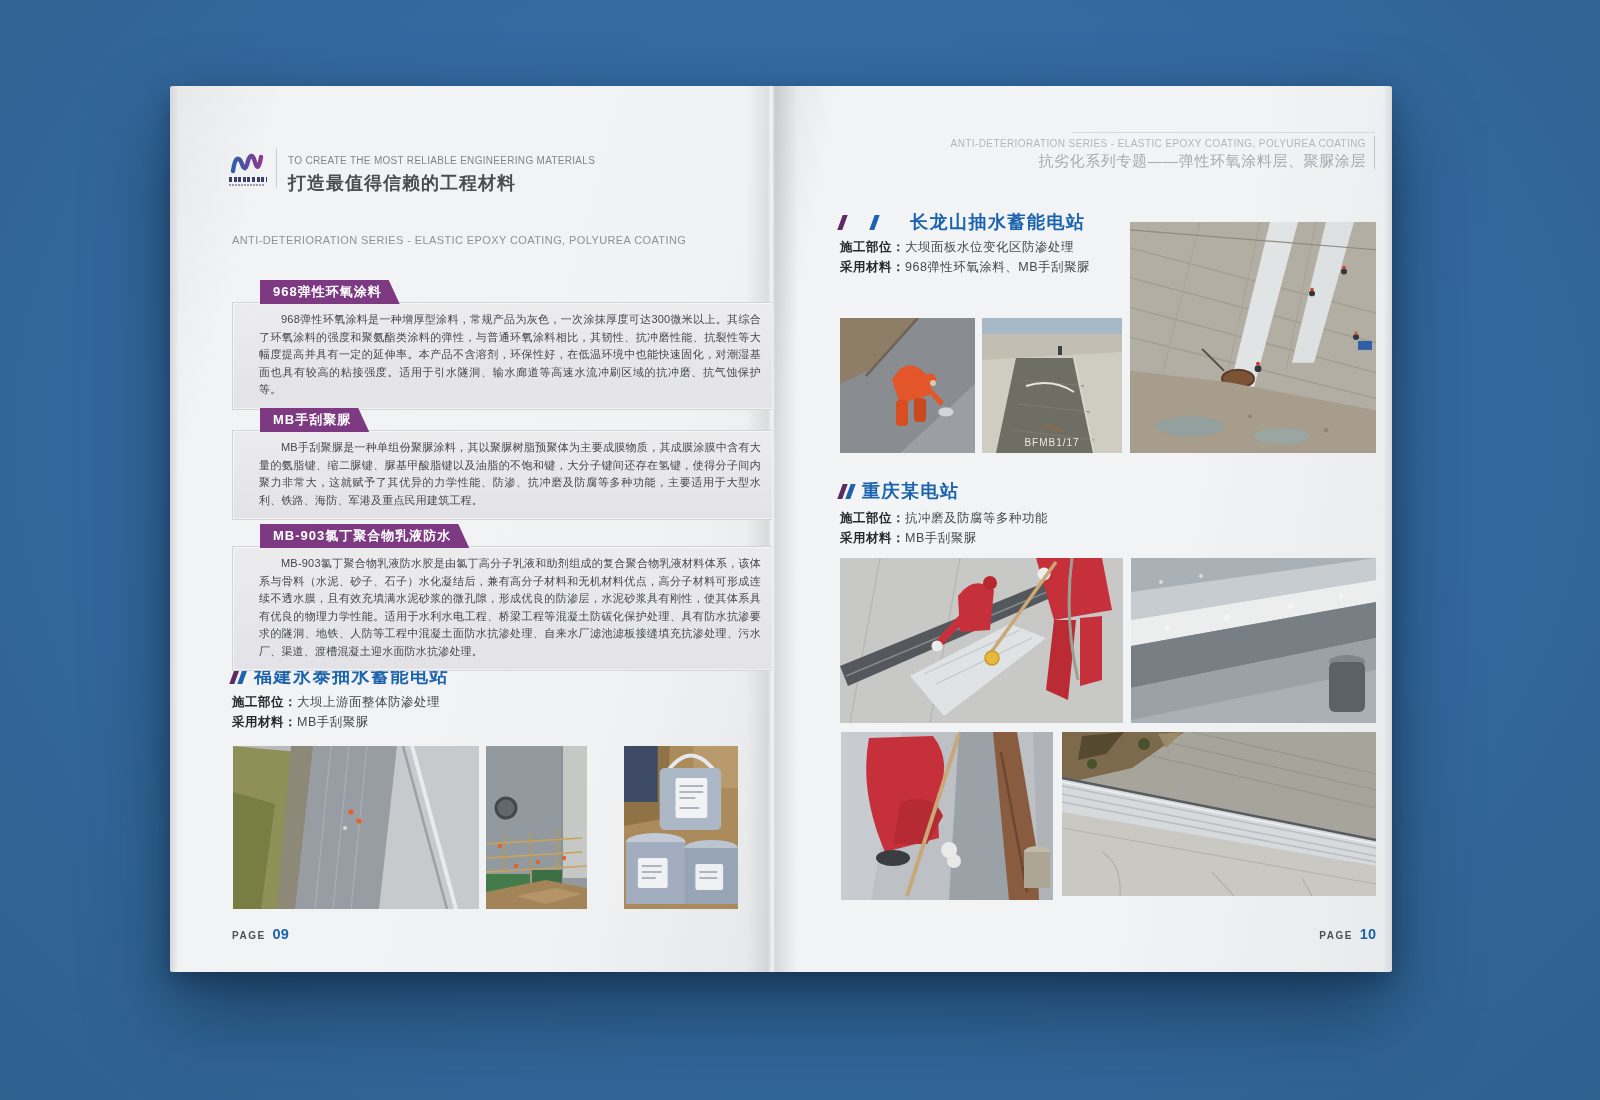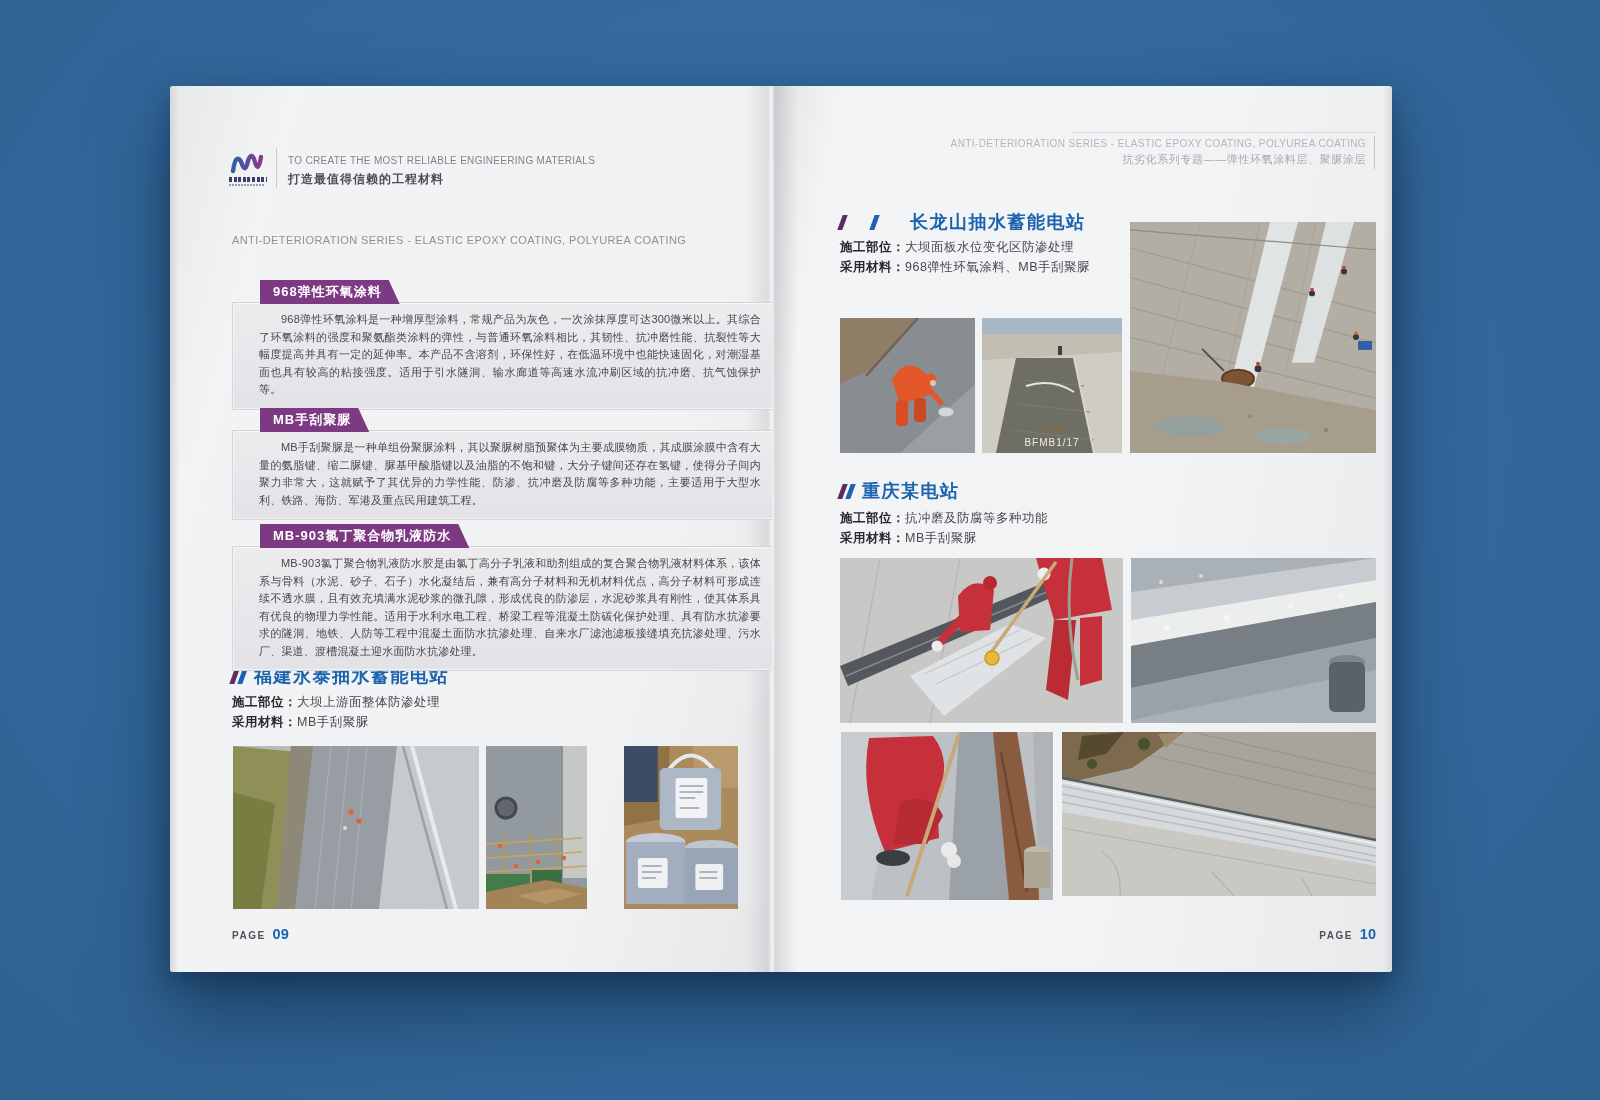--- a/index.html
+++ b/index.html
@@ -21,21 +21,21 @@
      background:linear-gradient(90deg,rgba(40,50,60,0) 0%,rgba(40,50,60,.10) 42%,rgba(255,255,255,.35) 50%,rgba(40,50,60,.14) 56%,rgba(40,50,60,0) 100%);}
 
   
   .logo-wave{position:absolute;left:60px;top:64px;width:34px;height:24px;}
   .logo-sub{position:absolute;left:59px;top:91px;width:38px;height:5px;
      background:repeating-linear-gradient(90deg,#3c3f6a 0 3px,rgba(0,0,0,0) 3px 4.6px);}
   .logo-sub2{position:absolute;left:59px;top:98px;width:36px;height:2px;
      background:repeating-linear-gradient(90deg,#9a9cae 0 1.6px,rgba(0,0,0,0) 1.6px 3px);}
   .brand-divider{position:absolute;left:106px;top:62px;width:1px;height:40px;background:#c9cace;}
   .tagline-en{position:absolute;left:118px;top:69px;font-size:10px;color:#82848a;letter-spacing:.3px;}
-  .tagline-zh{position:absolute;left:118px;top:85px;font-size:12px;font-weight:bold;color:#4b4d53;letter-spacing:1px;}
+  .tagline-zh{position:absolute;left:118px;top:85px;font-size:18px;font-weight:bold;color:#4b4d53;letter-spacing:1px;}
 
   
   .title-row{position:absolute;left:61px;top:116px;white-space:nowrap;}
   .title-main{font-size:27px;font-weight:bold;color:#1b63ae;letter-spacing:2px;}
   .title-sub{font-size:21px;font-weight:bold;color:#7c2f82;letter-spacing:1px;}
   .title-en{position:absolute;left:62px;top:148px;font-size:11px;color:#8f9196;letter-spacing:.4px;}
 
   
   .section{position:absolute;left:62px;width:506px;}
   .sec-tab{position:relative;z-index:2;display:inline-block;margin-left:28px;padding:3px 18px 3px 13px;
@@ -64,21 +64,21 @@
 
   
   .footer{position:absolute;bottom:30px;display:flex;align-items:baseline;gap:7px;}
   .footer .pl{font-size:10px;font-weight:bold;color:#4e5056;letter-spacing:1.5px;}
   .footer .pn{font-size:14.5px;font-weight:bold;color:#1b63ae;}
 
   
   .rh-rule{position:absolute;left:300px;top:46px;width:303px;height:1px;background:#d8d9dc;}
   .rh-bar{position:absolute;left:602px;top:50px;width:1px;height:33px;background:#c2c3c7;}
   .rh-en{position:absolute;right:26px;top:52px;font-size:10px;color:#b4b6bb;letter-spacing:.4px;}
-  .rh-zh{position:absolute;right:26px;top:66px;font-size:11px;color:#a8aab0;letter-spacing:.6px;}
+  .rh-zh{position:absolute;right:26px;top:66px;font-size:15px;color:#a8aab0;letter-spacing:.6px;}
 </style>
 </head>
 <body>
 
 <div class="stage">
   <div class="spread">
 
     <div class="page page-left">
 
       <svg class="logo-wave" viewBox="0 0 34 24">

